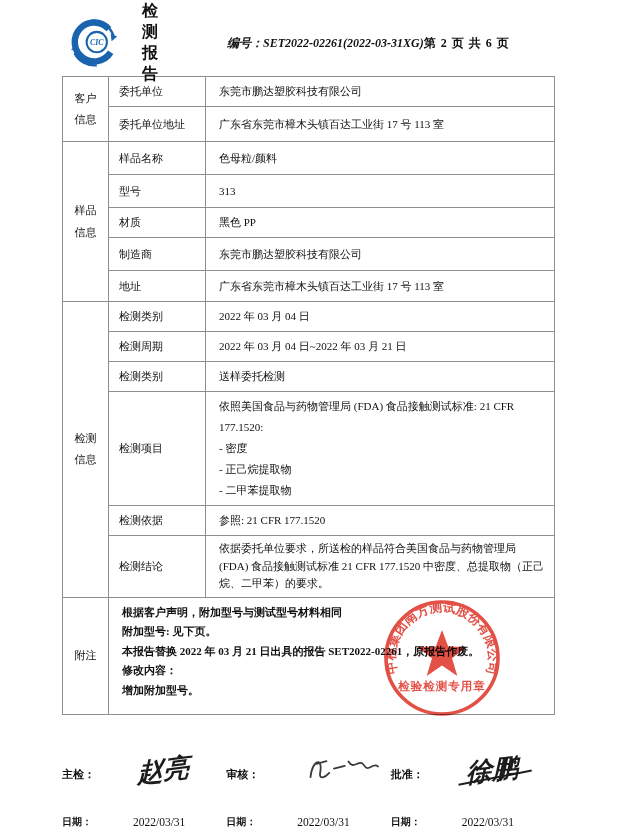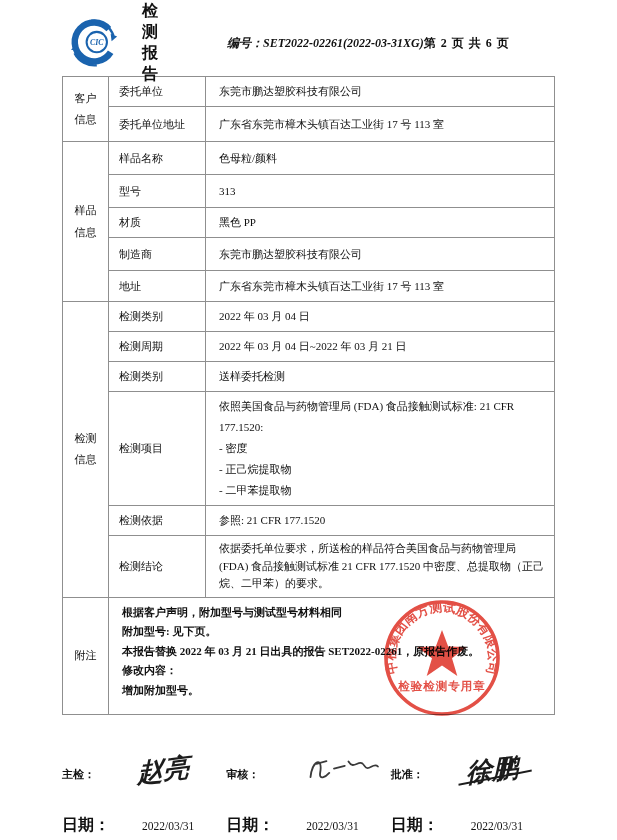--- a/index.html
+++ b/index.html
@@ -30,21 +30,21 @@
   .sign-col { flex:1 1 0; }
   .role-line { display:flex; align-items:center; height:58px; }
   .role-label { font-size:11px; font-weight:600; white-space:nowrap; }
   .sig-name { font-size:26px; font-style:italic; font-weight:bold; color:#1c1c1c;
               display:inline-block; transform:rotate(-7deg) skewX(-6deg); margin-left:42px; margin-top:-8px;
               position:relative; white-space:nowrap; }
   .sig-stroke::after { content:""; position:absolute; left:-8px; right:-14px; bottom:9px; height:2px;
               background:#1c1c1c; transform:rotate(-4deg); }
   .sig-scribble { margin-left:44px; margin-top:-10px; }
   .date-line { display:flex; align-items:center; margin-top:12px; }
-  .date-label { font-size:16px; font-weight:600; white-space:nowrap; }
+  .date-label { font-size:10px; font-weight:600; white-space:nowrap; }
   .date-value { flex:1; text-align:center; font-size:11.5px; }
 
   
   .stamp { position:absolute; left:367px; top:583px; width:150px; height:150px;
            opacity:0.88; mix-blend-mode:multiply; pointer-events:none; z-index:5; }
 </style>
 </head>
 <body>
 
 <div class="page">

